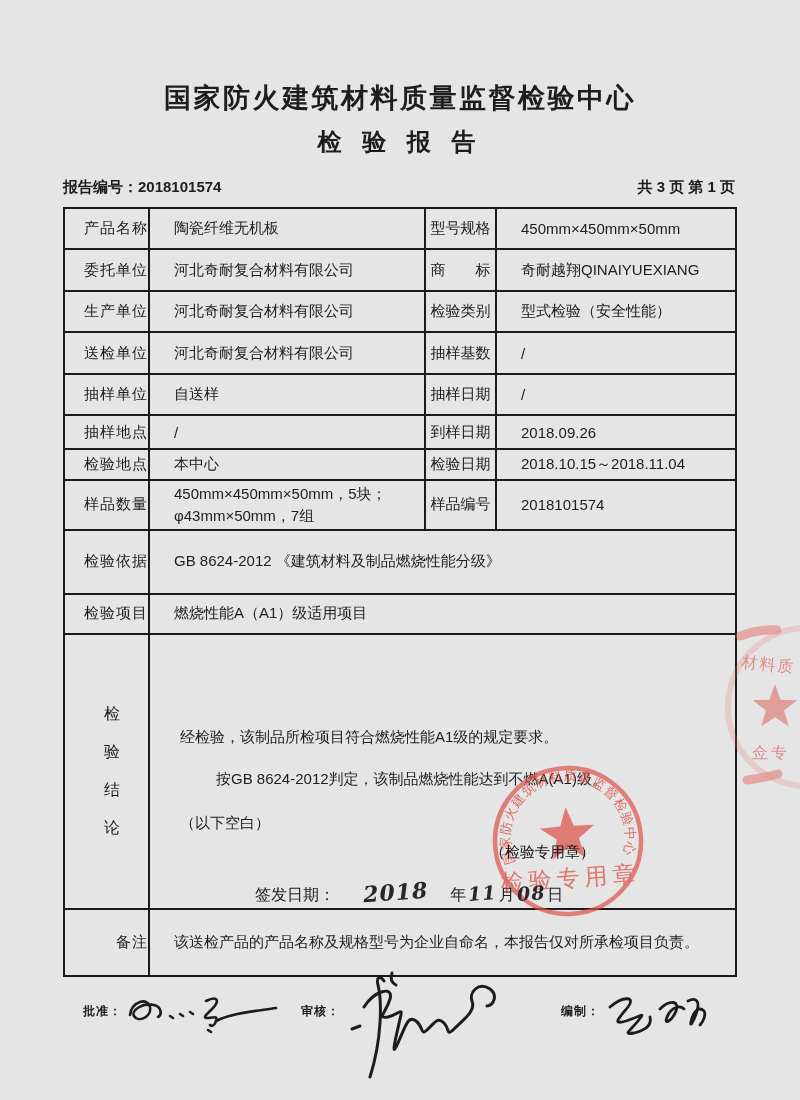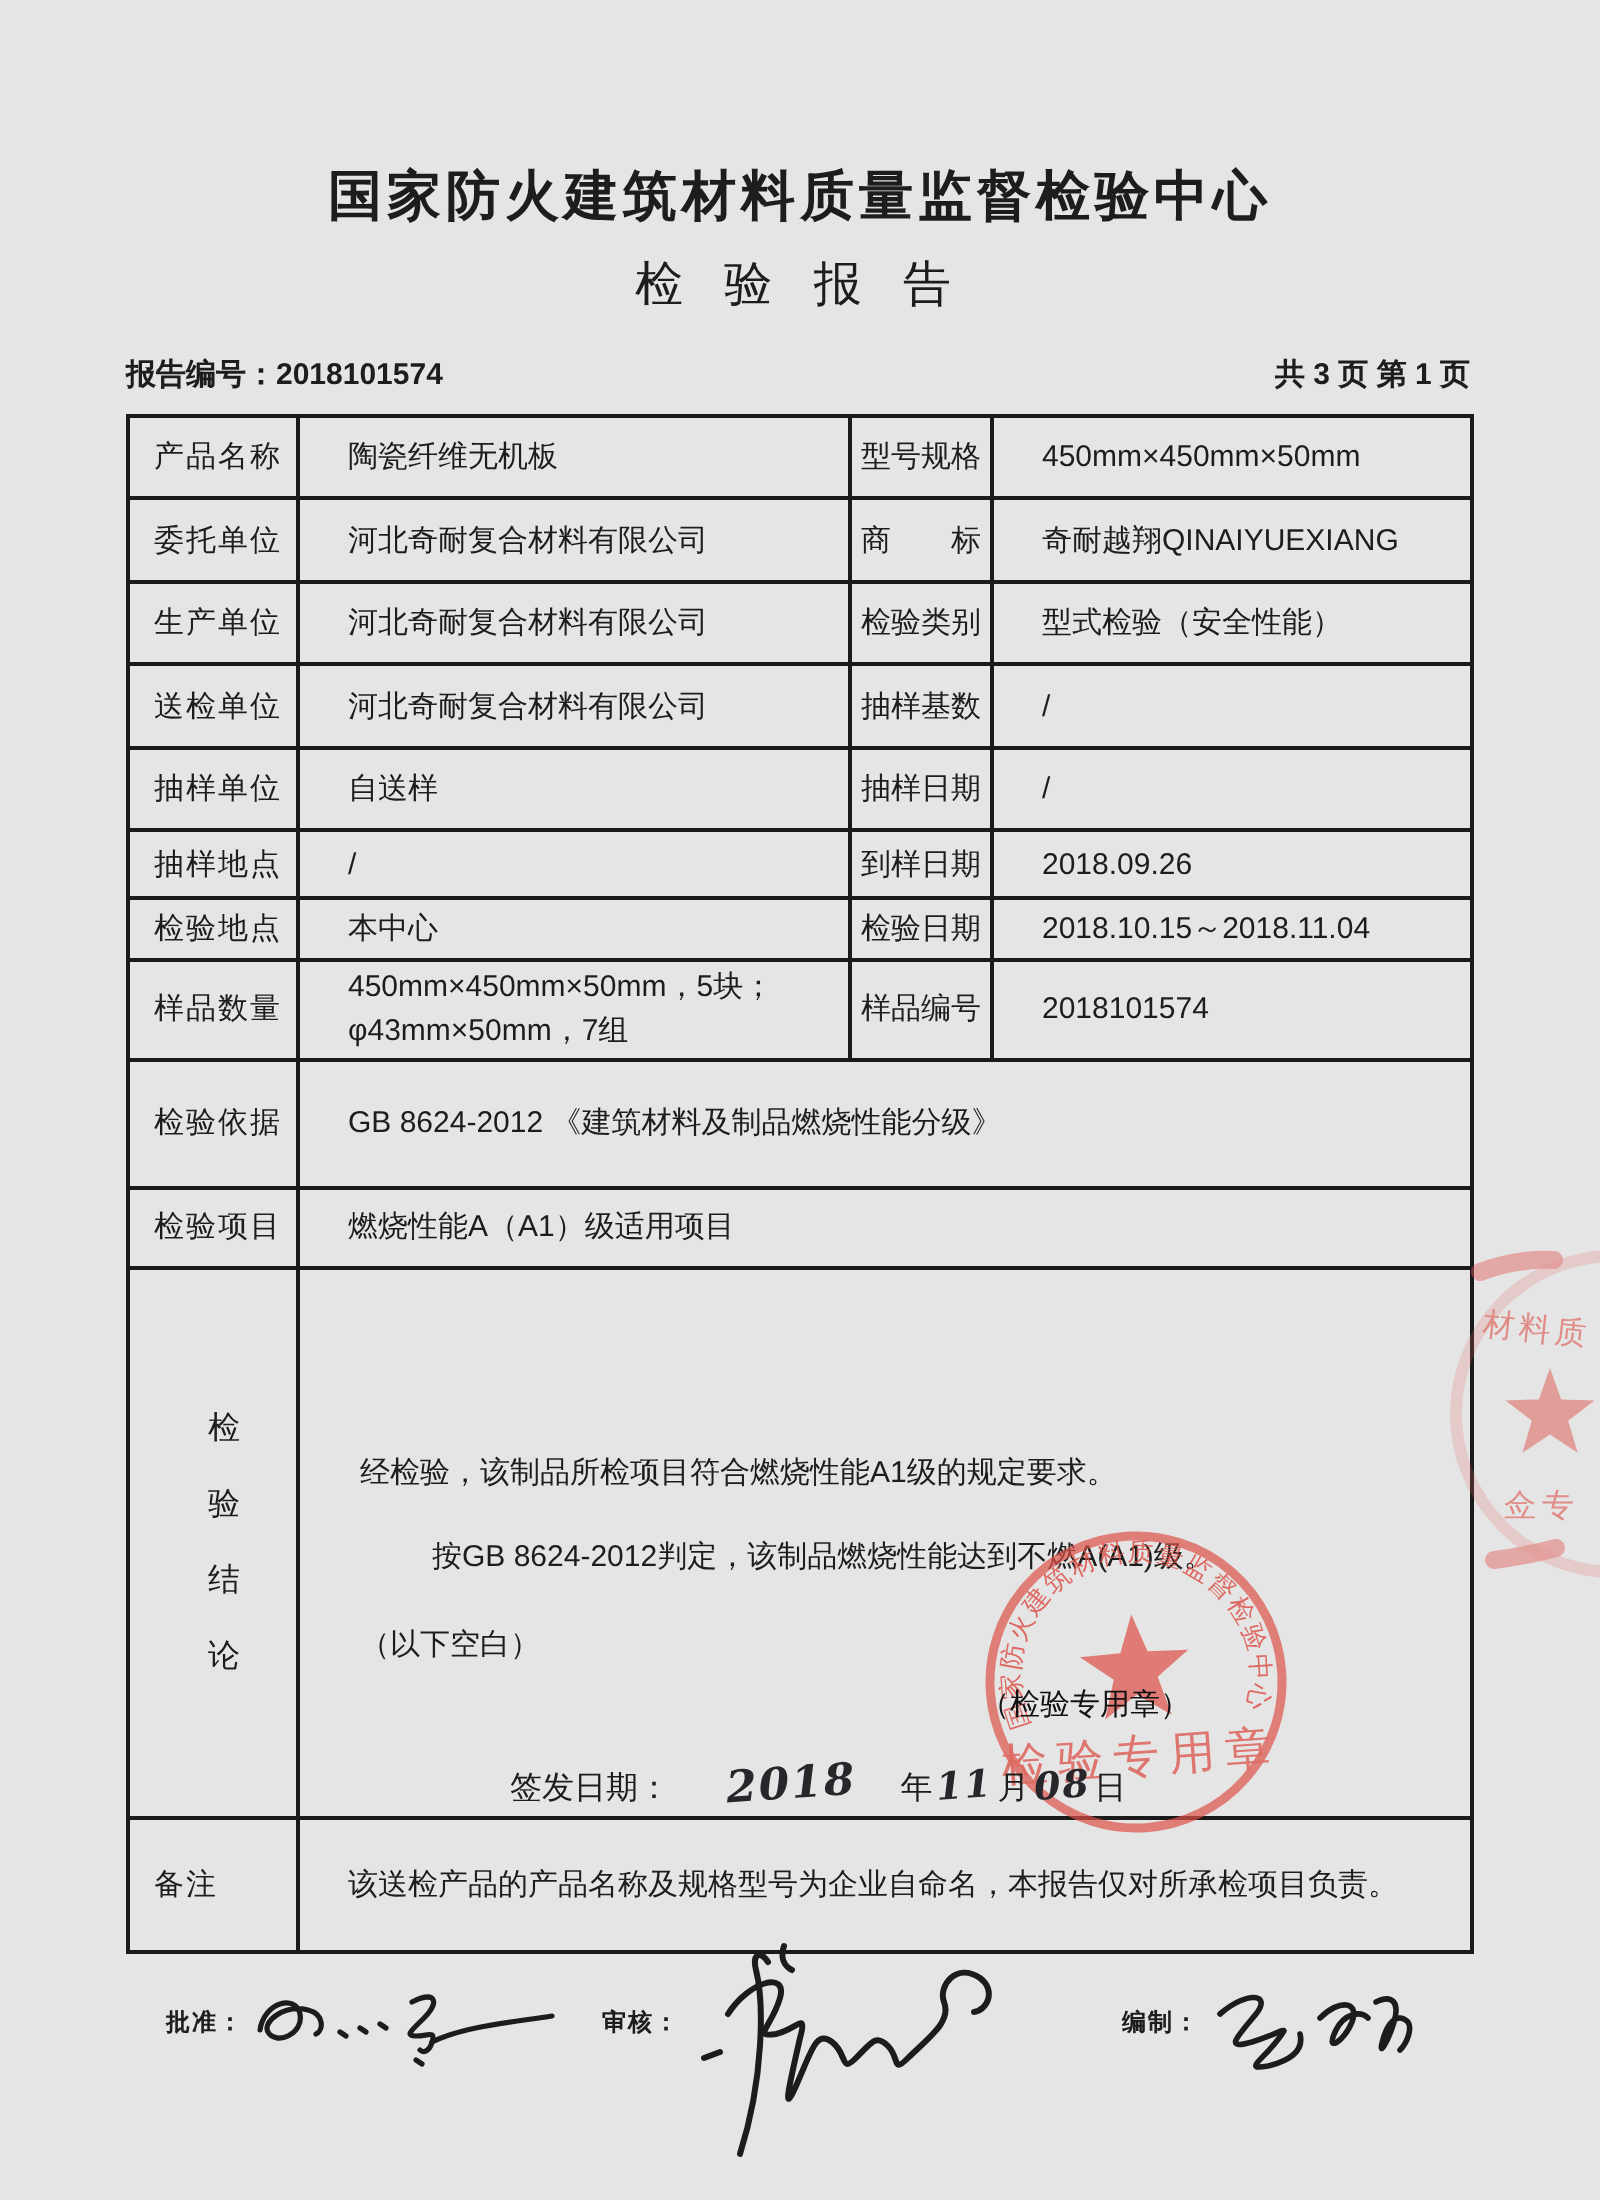--- a/index.html
+++ b/index.html
@@ -9,36 +9,36 @@
     background:#e5e5e5; overflow:hidden;
     font-family:"Liberation Sans","DejaVu Sans",sans-serif;
     color:#1d1d1d;
   }
   .org-title {
     position:absolute; top:80px; left:0; width:100%;
     text-align:center; font-size:27px; font-weight:bold; letter-spacing:2.5px;
   }
   .doc-title {
     position:absolute; top:126px; left:0; width:100%;
-    text-align:center; font-size:24px; font-weight:normal; letter-spacing:7px;
+    text-align:center; font-size:24px; font-weight:bold; letter-spacing:7px;
   }
   .meta-row {
     position:absolute; top:178px; left:63px; width:672px;
     display:flex; justify-content:space-between;
     font-size:15px; font-weight:600;
   }
   table.report {
     position:absolute; top:207px; left:63px; width:672px;
     border-collapse:collapse; table-layout:fixed;
   }
   table.report td {
     border:2px solid #1a1a1a; font-size:15px; font-weight:500;
     vertical-align:middle; overflow:hidden;
   }
-  td.lbl { text-align:left; letter-spacing:1px;padding-left:12px; }
+  td.lbl { text-align:right; letter-spacing:1px;padding-left:12px; }
   td.lbl2 { text-align:center; letter-spacing:0; }
   td.val { text-align:left; padding:2px 24px; }
   tr.r1{height:41px} tr.r2{height:42px} tr.r3{height:41px} tr.r4{height:42px}
   tr.r5{height:41px} tr.r6{height:34px} tr.r7{height:31px} tr.r8{height:49px}
   tr.r9{height:64px} tr.r10{height:40px} tr.r11{height:275px} tr.r12{height:67px}
   td.concl-label div {
     display:flex; flex-direction:column; align-items:center; gap:17px;
     font-size:16px;
   }
   td.concl-cell { position:relative; vertical-align:top; }

